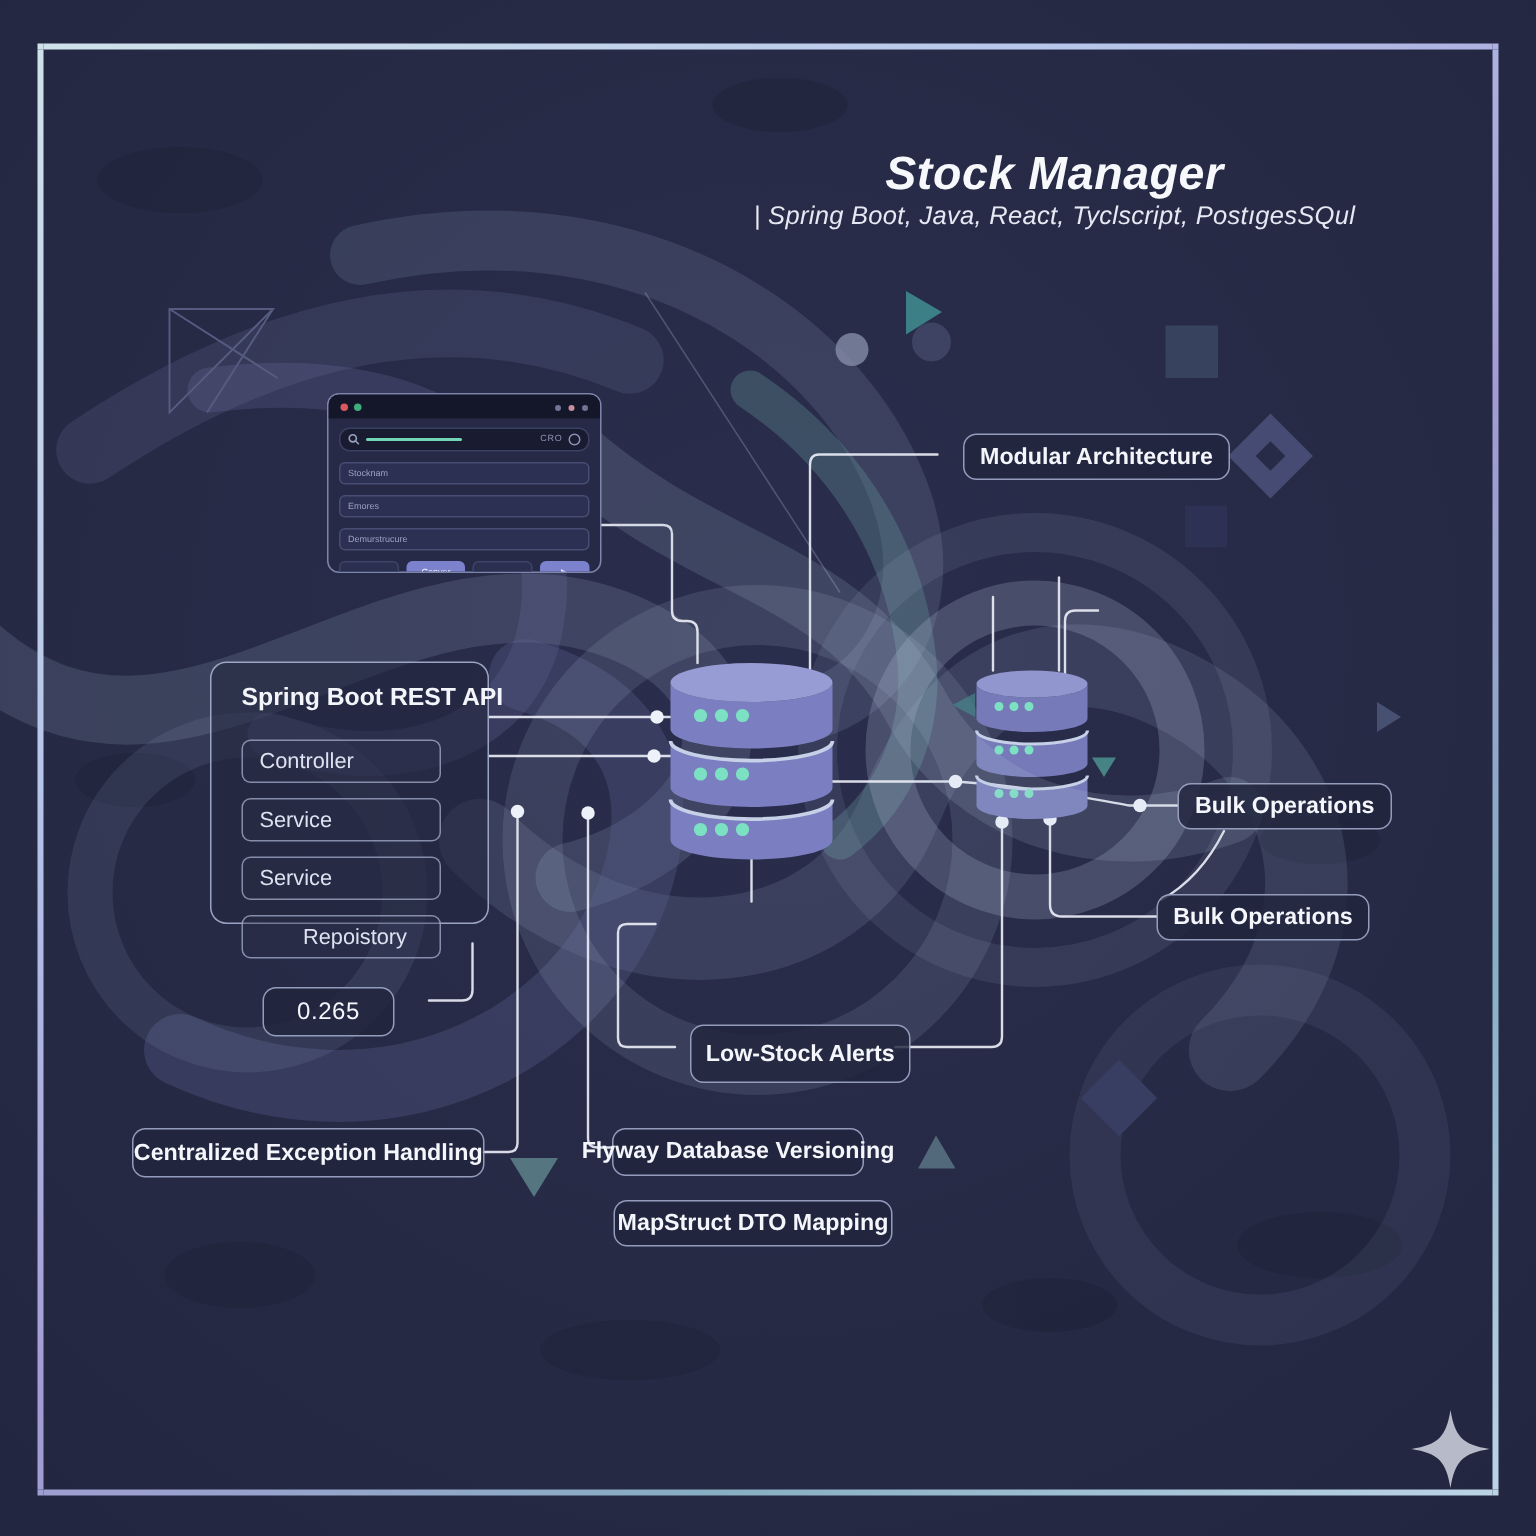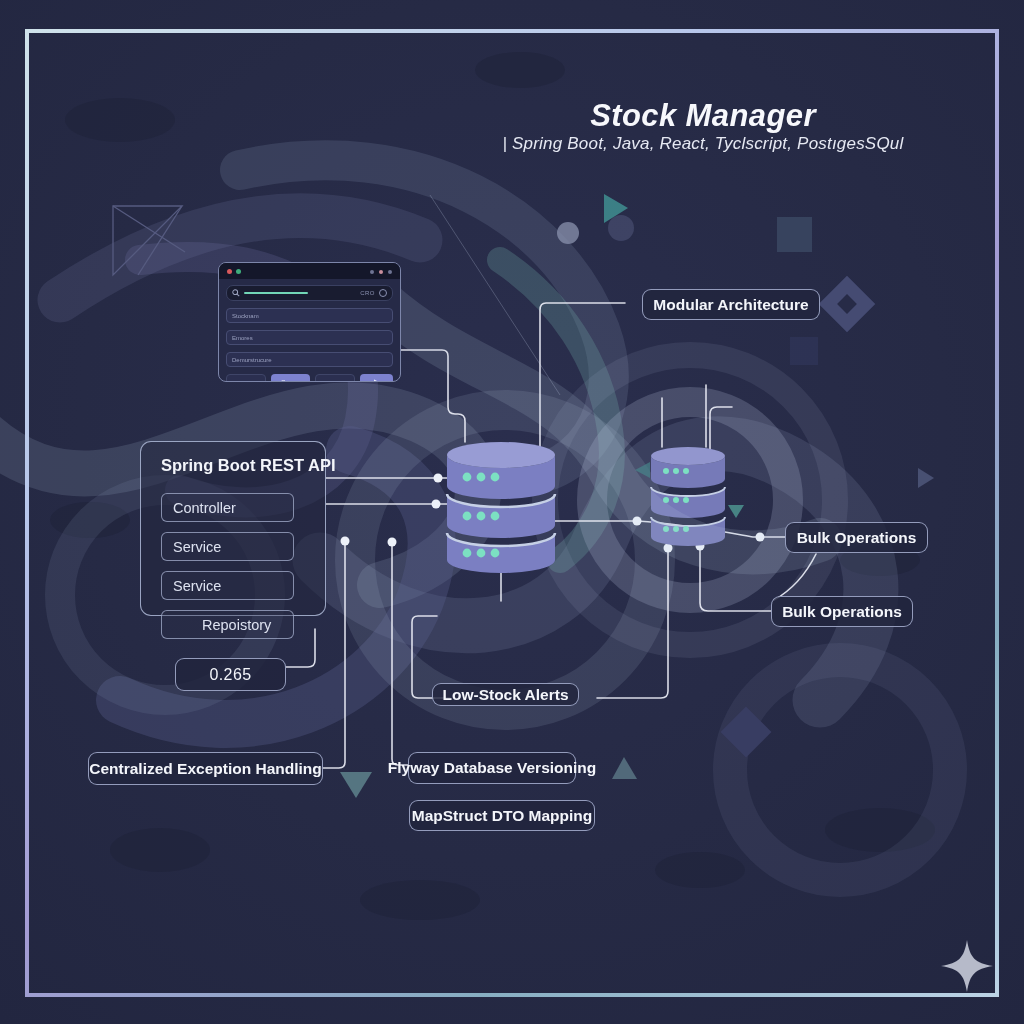--- a/index.html
+++ b/index.html
@@ -250,19 +250,19 @@
     <div class="api-title">Spring Boot REST API</div>
     <div class="api-layer" style="top:51px;">Controller</div>
     <div class="api-layer" style="top:90px;">Service</div>
     <div class="api-layer" style="top:129px;">Service</div>
     <div class="api-layer" style="top:168px;padding-left:40px;">Repoistory</div>
   </div>
 
   <div class="pill" style="left:642px;top:289px;width:178px;height:31px;">Modular Architecture</div>
   <div class="pill" style="left:785px;top:522px;width:143px;height:31px;">Bulk Operations</div>
   <div class="pill" style="left:771px;top:596px;width:142px;height:31px;">Bulk Operations</div>
-  <div class="pill" style="left:432px;top:683px;width:147px;height:23px;text-align:right;">Low-Stock Alerts</div>
-  <div class="pill plain" style="left:175px;top:658px;width:111px;height:33px;">0.265</div>
+  <div class="pill" style="left:460px;top:683px;width:147px;height:39px;text-align:right;">Low-Stock Alerts</div>
+  <div class="pill plain" style="left:175px;top:658px;width:88px;height:33px;">0.265</div>
   <div class="pill" style="left:88px;top:752px;width:235px;height:33px;">Centralized Exception Handling</div>
   <div class="pill" style="left:408px;top:752px;width:168px;height:32px;">Flyway Database Versioning</div>
   <div class="pill" style="left:409px;top:800px;width:186px;height:31px;">MapStruct DTO Mapping</div>
 
 </div>
 
 </body></html>

